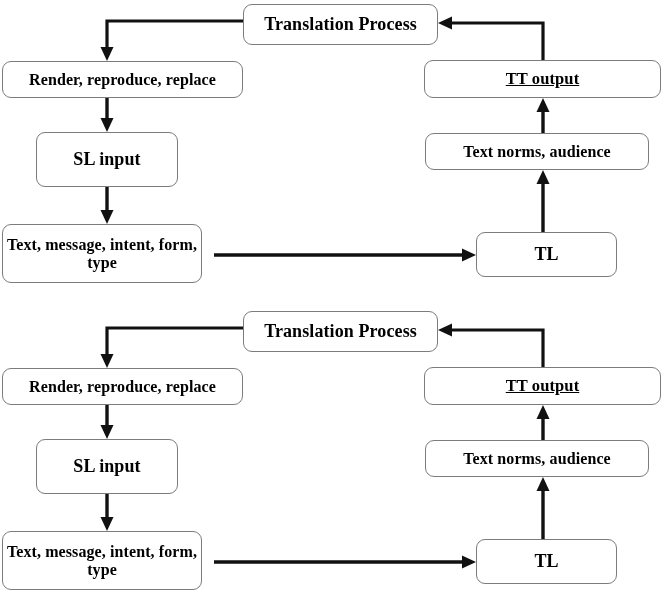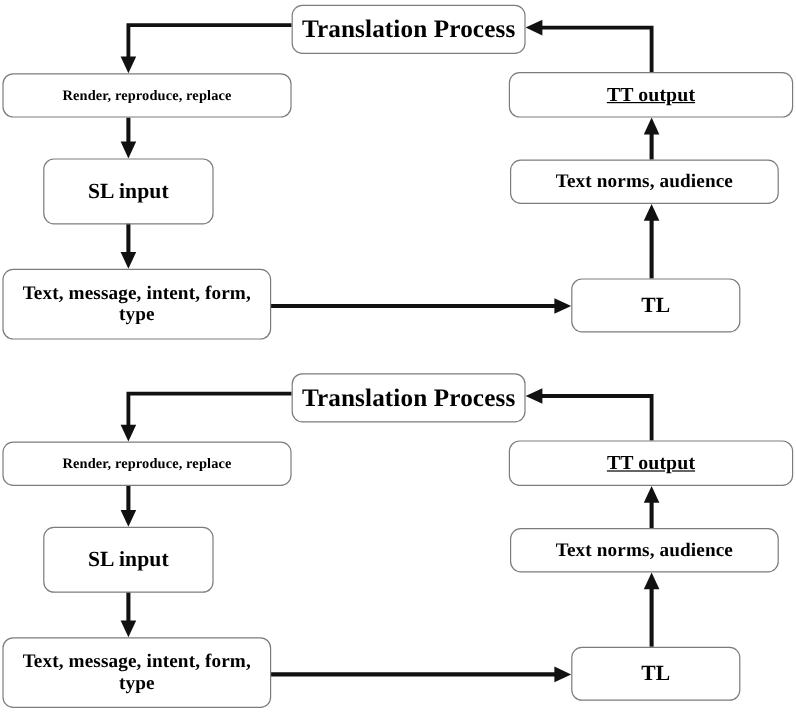--- a/index.html
+++ b/index.html
@@ -40,24 +40,24 @@
     text-align: center;
     color: #000000;
     font-weight: bold;
     font-size: 16px;
     line-height: 1.12;
     letter-spacing: 0.1px;
     z-index: 3;
   }
 
   
-  .n-translation  { left: 243px; top: 4px;   width: 195px; height: 41px; font-size: 21px; }
-  .n-render       { left: 2px;   top: 61px;  width: 241px; height: 37px; font-size: 12px; }
+  .n-translation  { left: 243px; top: 4px;   width: 195px; height: 41px; font-size: 18px; }
+  .n-render       { left: 2px;   top: 61px;  width: 241px; height: 37px; font-size: 16px; }
   .n-slinput      { left: 36px;  top: 132px; width: 142px; height: 55px; font-size: 18px; }
-  .n-textmsg      { left: 2px;   top: 224px; width: 224px; height: 59px; font-size: 16px; }
+  .n-textmsg      { left: 2px;   top: 224px; width: 200px; height: 59px; font-size: 16px; }
   .n-ttoutput     { left: 424px; top: 60px;  width: 237px; height: 38px; font-size: 16.5px; text-decoration: underline; }
   .n-textnorms    { left: 425px; top: 133px; width: 224px; height: 37px; font-size: 16px; }
   .n-tl           { left: 476px; top: 232px; width: 141px; height: 45px; font-size: 18px; }
 
   .arrows {
     position: absolute;
     left: 0; top: 0;
     width: 663px; height: 294px;
     z-index: 1;
     pointer-events: none;

